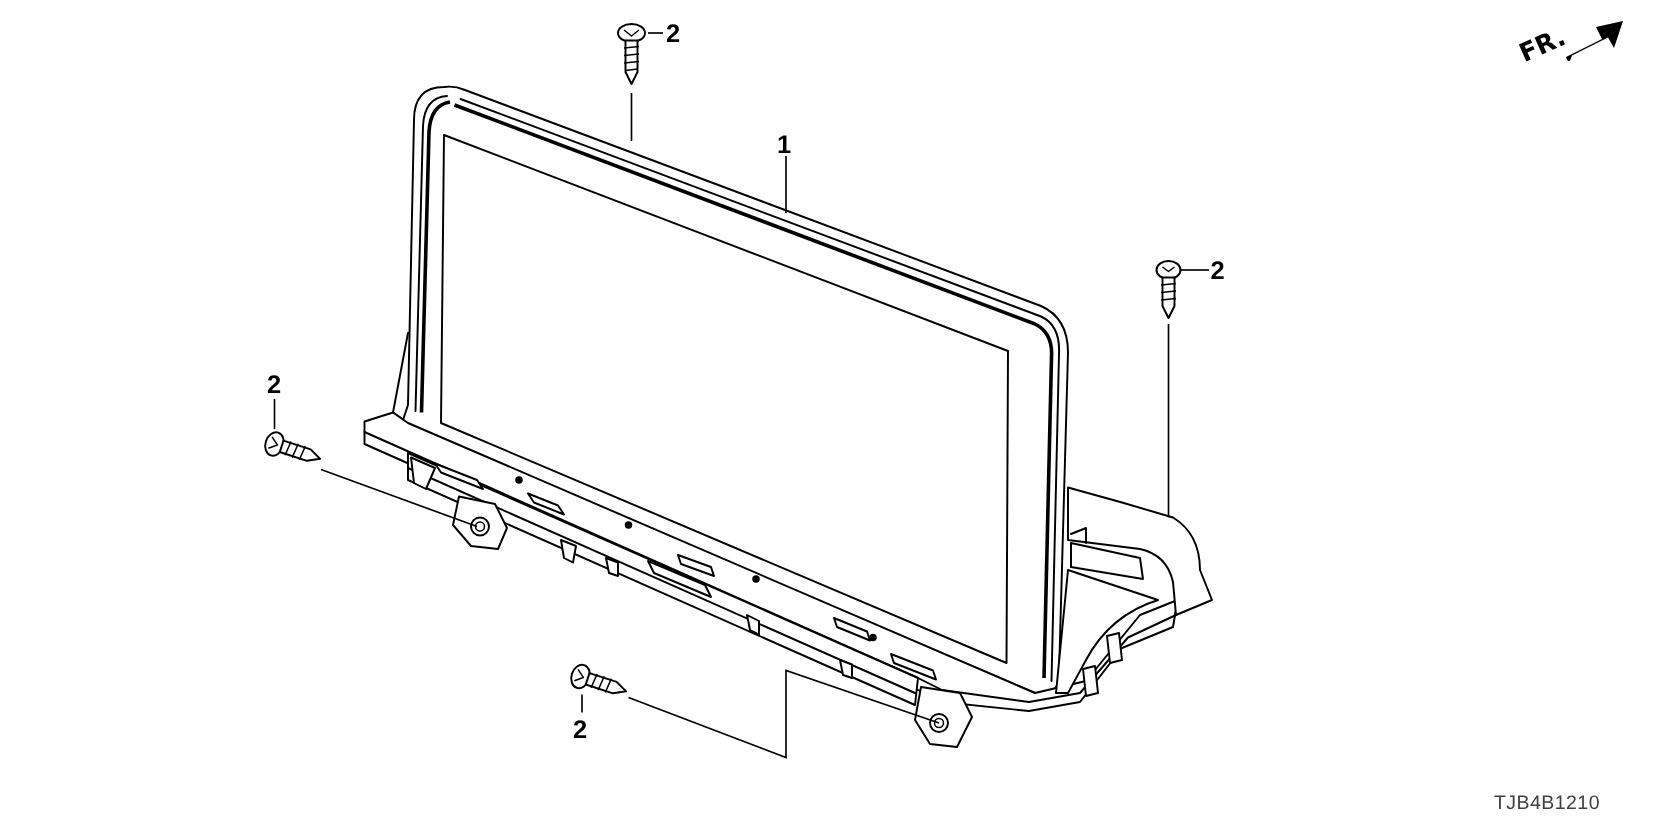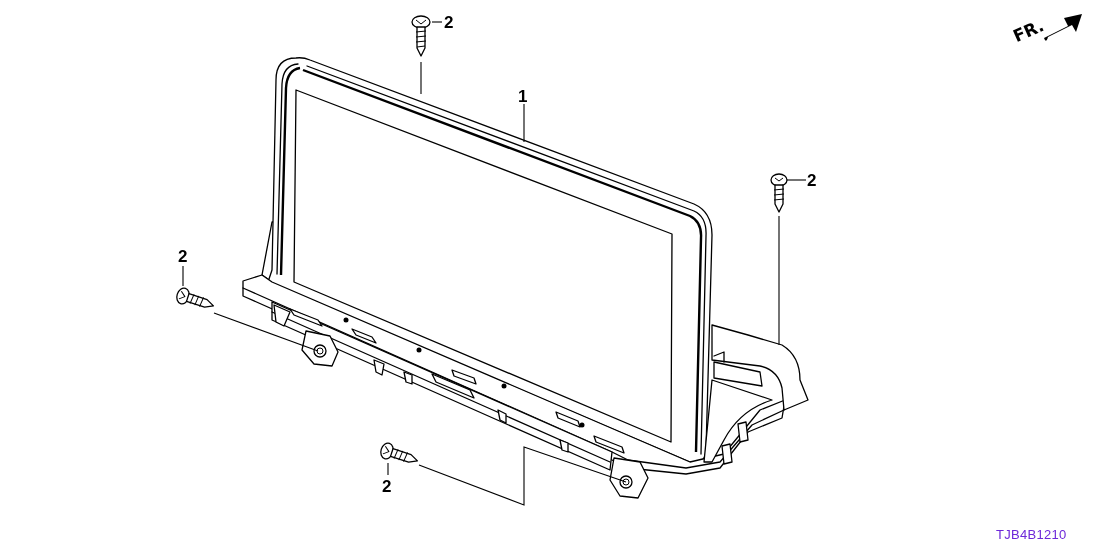--- a/index.html
+++ b/index.html
@@ -6,21 +6,21 @@
     body { width: 1108px; height: 554px; position: relative; overflow: hidden;
            font-family: "Liberation Sans", sans-serif; }
     #diagram { position: absolute; left: 0; top: 0; width: 1108px; height: 554px; }
     .ln { fill: none; stroke: #000; stroke-width: 1.3; stroke-linejoin: round; stroke-linecap: round; }
     .thin { fill: none; stroke: #000; stroke-width: 1; stroke-linejoin: round; }
     .bold { fill: none; stroke: #000; stroke-width: 2.4; stroke-linejoin: round; }
     .fillw { fill: #fff; stroke: #000; stroke-width: 1.3; stroke-linejoin: round; }
     .fillb { fill: #000; stroke: none; }
     .leader { fill: none; stroke: #000; stroke-width: 1.1; }
     .callout { position: absolute; font-size: 17px; font-weight: bold; color: #000; line-height: 1; }
-    .code { position: absolute; left: 996px; top: 527px; font-size: 13px; color: #6d28d9; letter-spacing: 0.3px; }
+    .code { position: absolute; left: 996px; top: 527px; font-size: 13px; color: #404040; letter-spacing: 0.3px; }
     .fr { position: absolute; left: 1010px; top: 28px; font-size: 17px; font-weight: 900; color: #000;
           transform: rotate(-24deg); transform-origin: left top; font-family: "DejaVu Sans", sans-serif; }
   </style>
 </head>
 <body>
 
 <svg id="diagram" viewBox="0 0 1108 554" xmlns="http://www.w3.org/2000/svg">
 
   <g>
 

